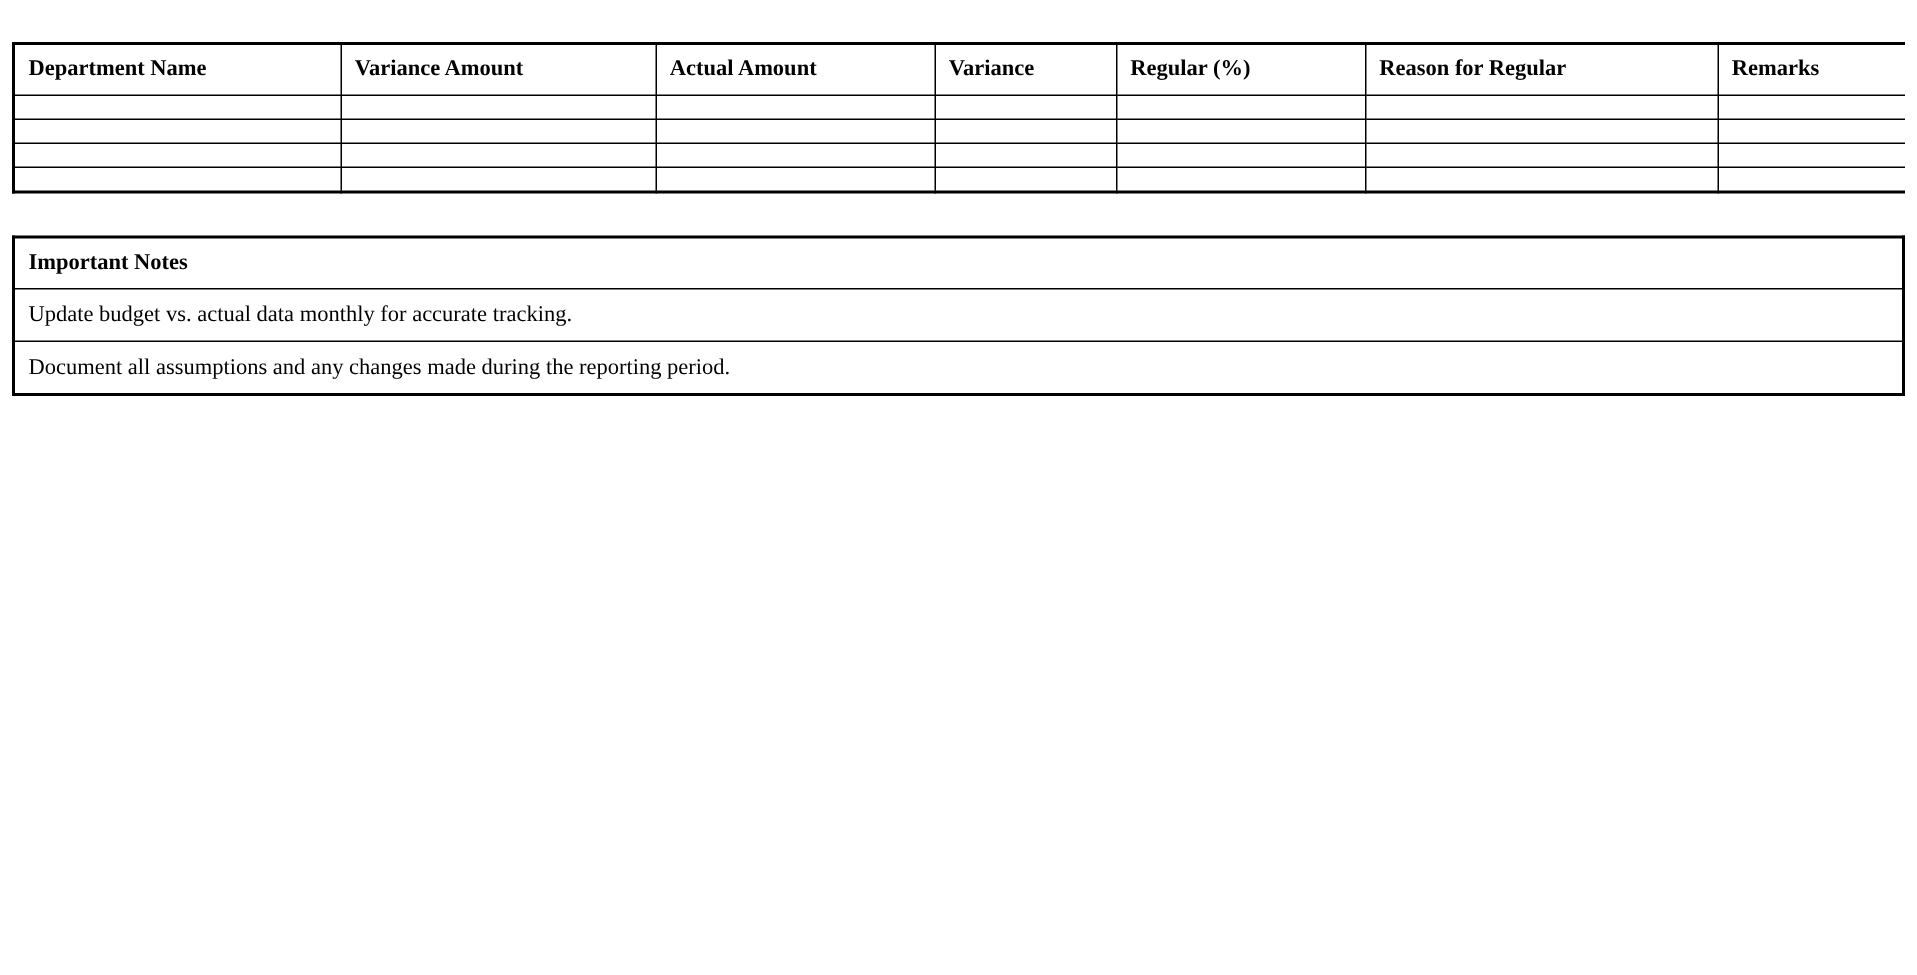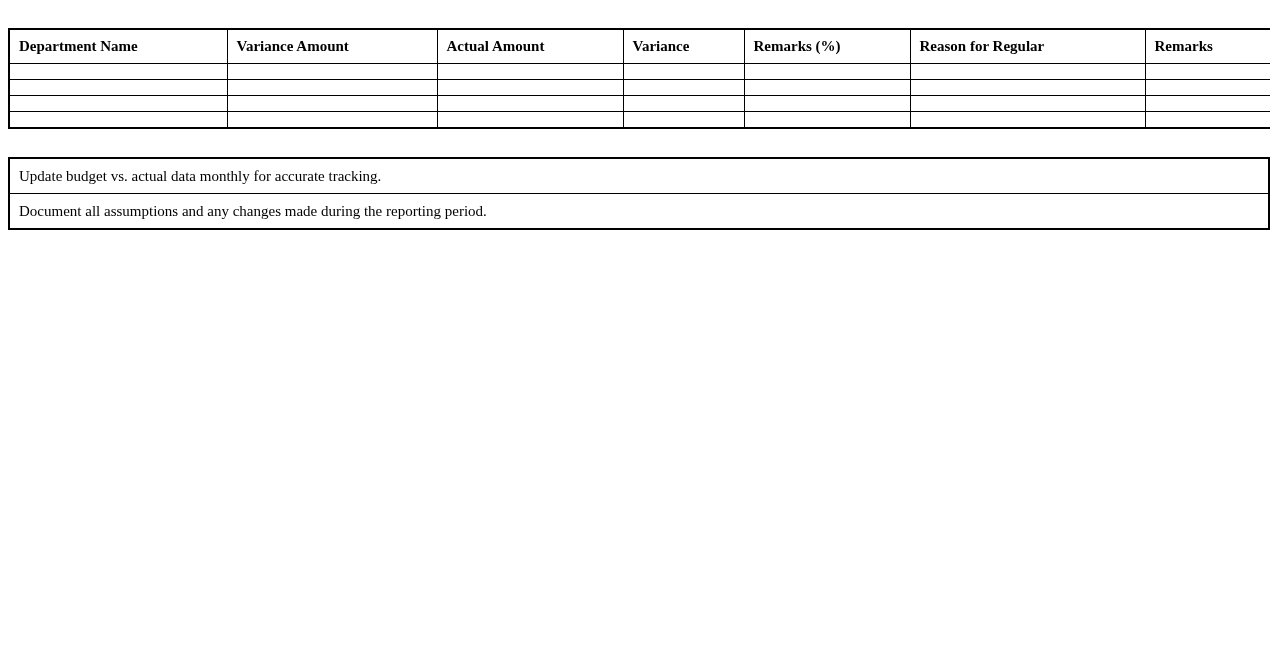--- a/index.html
+++ b/index.html
@@ -73,21 +73,21 @@
     <col style="width:166px">
     <col style="width:235px">
     <col style="width:126px">
   </colgroup>
   <thead>
     <tr>
       <th>Department Name</th>
       <th>Variance Amount</th>
       <th>Actual Amount</th>
       <th>Variance</th>
-      <th>Remarks (%)</th>
+      <th>Regular (%)</th>
       <th>Reason for Regular</th>
       <th>Remarks</th>
     </tr>
   </thead>
   <tbody>
     <tr>
       <td></td>
       <td></td>
       <td></td>
       <td></td>
@@ -121,19 +121,22 @@
       <td></td>
       <td></td>
       <td></td>
     </tr>
   </tbody>
 </table>
 
 <table id="notes-table">
   <tbody>
     <tr>
+      <th>Important Notes</th>
+    </tr>
+    <tr>
       <td>Update budget vs. actual data monthly for accurate tracking.</td>
     </tr>
     <tr>
       <td>Document all assumptions and any changes made during the reporting period.</td>
     </tr>
   </tbody>
 </table>
 
 </body></html>

